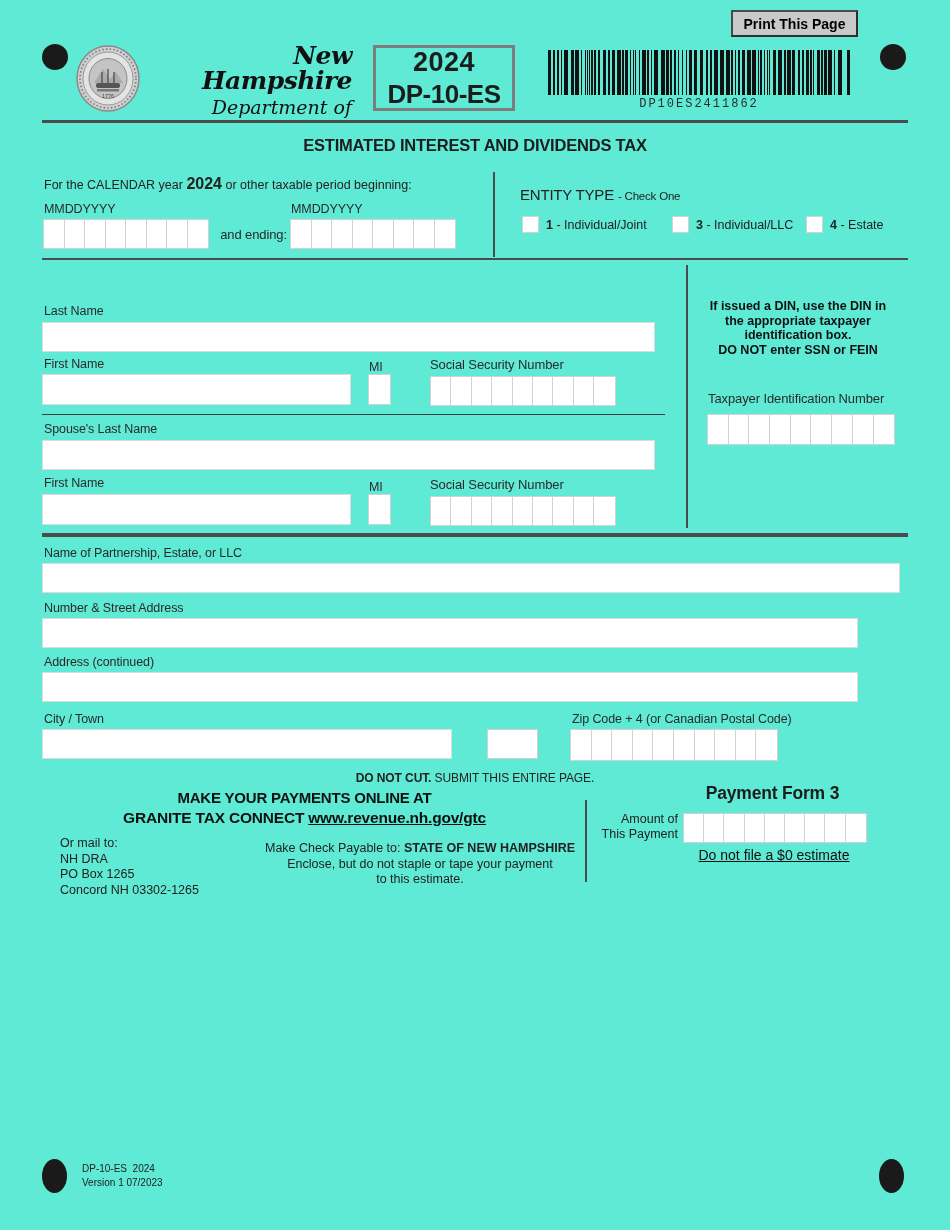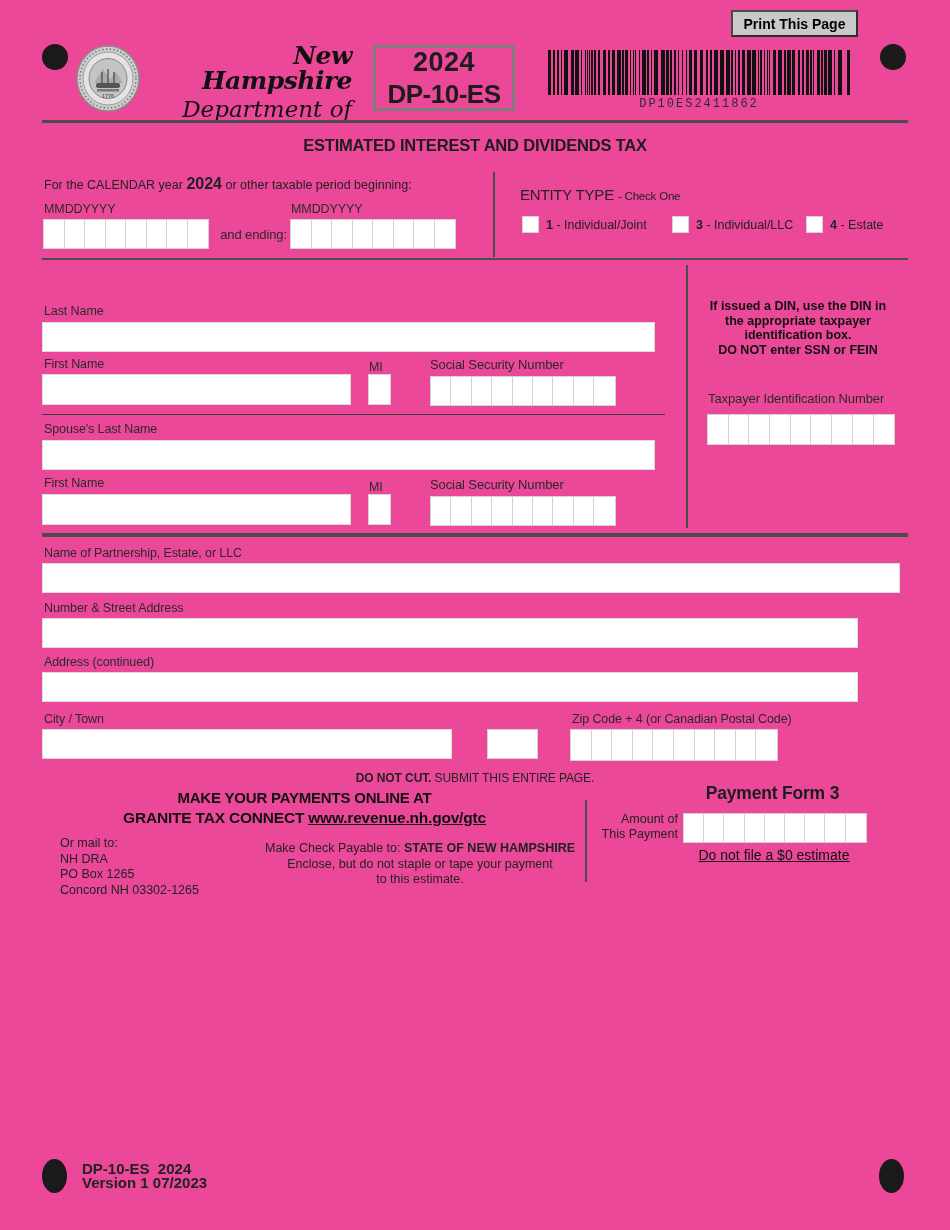--- a/index.html
+++ b/index.html
@@ -1,40 +1,40 @@
 <!DOCTYPE html>
 <html style="--rule: #4b4b4b; --text: #1c1c1c; --input-border: #dcdcdc; --button-bg: #c9c9c9;"><head>
 <meta charset="utf-8">
 <style>
   :root{
     --rule:#4b4b4b; --text:#1c1c1c; --input-border:#dcdcdc; --button-bg:#c9c9c9;
   }
   *{margin:0;padding:0;box-sizing:border-box;}
   body{background:#fff;}
-  .page{position:relative;width:950px;height:1230px;background:#ec4899;
+  .page{position:relative;width:950px;height:1230px;background:#5eead4;
         font-family:"Liberation Sans",sans-serif;color:var(--text);overflow:hidden;}
   .abs{position:absolute;}
   .lbl{font-size:12.5px;color:#2a2a2a;letter-spacing:-0.1px;}
   .inputbox{background:#fff;border:1.5px solid var(--input-border);}
   .cellgrid{display:flex;border:1.5px solid #d2d2d2;background:#fff;}
   .cellgrid .cell{width:var(--cw,20.5px);height:var(--ch,28px);border-right:1.5px solid #d2d2d2;}
   .cellgrid .cell:last-child{border-right:none;}
   .hrule{background:var(--rule);}
   .vrule{background:var(--rule);}
   .circle{background:#1a1a1a;border-radius:50%;}
   .pre{white-space:pre;}
   
   .print-btn{width:127px;height:27px;background:var(--button-bg);
     border:2px solid #4a4a4a;border-right-color:#2e2e2e;border-bottom-color:#2e2e2e;
     font-family:"Liberation Sans",sans-serif;font-weight:bold;font-size:14px;color:#000;
     display:flex;align-items:center;justify-content:center;cursor:pointer;}
   .agency{font-family:"DejaVu Serif","Liberation Serif",serif;font-style:italic;
     text-align:right;line-height:1.0;color:#111;}
   .agency .l1{font-size:25px;font-weight:bold;letter-spacing:-0.5px;}
-  .agency .l2{font-size:23px;margin-top:5px;}
+  .agency .l2{font-size:19px;margin-top:5px;}
   .agency .l3{font-size:19px;margin-top:3px;}
   .formbox{width:142px;height:66px;border:3px solid #7d7d7d;display:flex;flex-direction:column;
     align-items:center;justify-content:center;gap:1px;}
   .formbox .yr{font-size:27px;font-weight:bold;letter-spacing:0.5px;}
   .formbox .num{font-size:26px;font-weight:bold;letter-spacing:-0.5px;}
   .bc-text{font-family:"Liberation Mono","DejaVu Sans Mono",monospace;font-size:12px;
     letter-spacing:2px;color:#2b2b2b;text-align:center;}
   .page-title{font-size:16.5px;font-weight:bold;letter-spacing:-0.2px;text-align:center;}
   .sentence{font-size:12.5px;color:#222;}
   .sentence b.year{font-size:16px;letter-spacing:0;}
@@ -43,21 +43,21 @@
   .checkbox{width:17px;height:17px;border:1.5px solid #d2d2d2;background:#fff;}
   .opt-lab{font-size:12.5px;color:#222;}
   .din-note{font-size:12.5px;font-weight:bold;text-align:center;line-height:14.5px;color:#111;}
   .cut-line{font-size:12px;color:#222;text-align:center;letter-spacing:-0.1px;}
   .pay-online{font-weight:bold;text-align:center;color:#111;letter-spacing:-0.2px;}
   .payform-head{font-size:17.5px;font-weight:bold;text-align:center;letter-spacing:-0.2px;}
   .mail{font-size:12.5px;line-height:15.5px;color:#222;}
   .check-blk{font-size:12.5px;line-height:15.5px;text-align:center;color:#222;}
   .amt-lab{font-size:12.5px;line-height:15px;text-align:right;color:#222;}
   .nozero{font-size:14px;font-weight:normal;text-decoration:underline;text-align:center;color:#111;}
-  .foot-txt{font-size:15px;line-height:14px;color:#222;font-weight:bold;}
+  .foot-txt{font-size:10px;line-height:14px;color:#222;}
   .oval{background:#1a1a1a;border-radius:50%;}
   u.url{text-decoration:underline;}
 </style>
 </head>
 <body>
 
 <div class="page">
 
   <button class="print-btn abs" style="left:731px;top:10px;">Print This Page</button>
 

